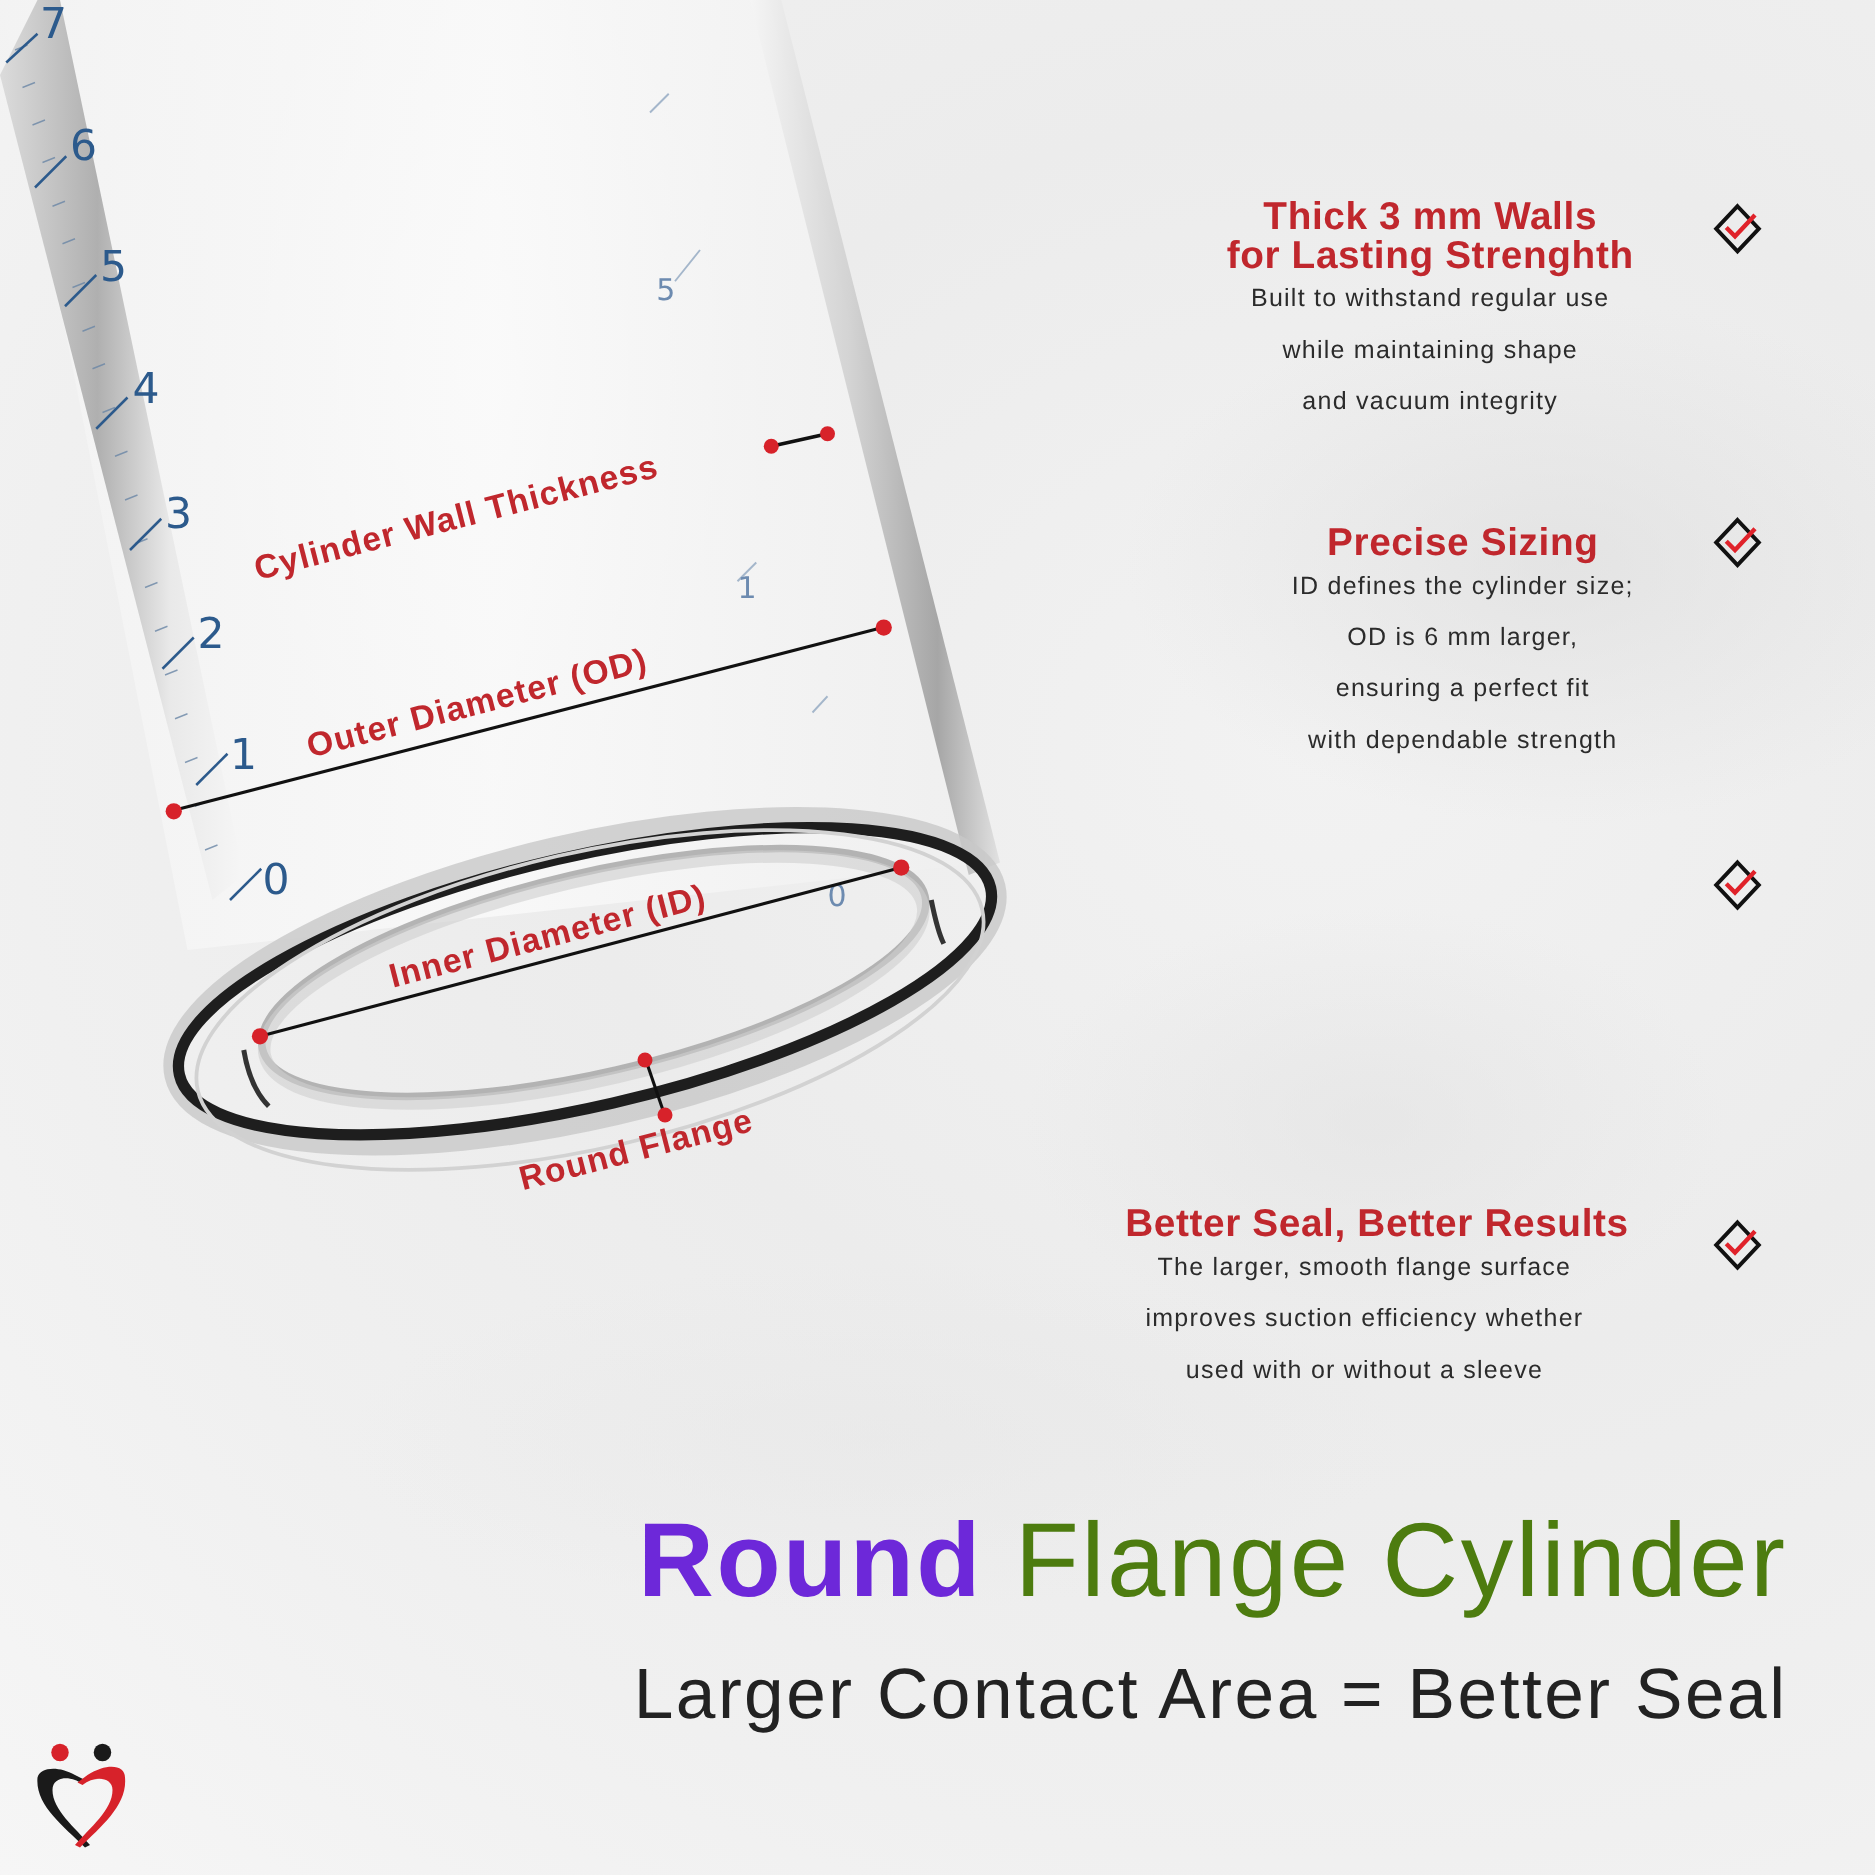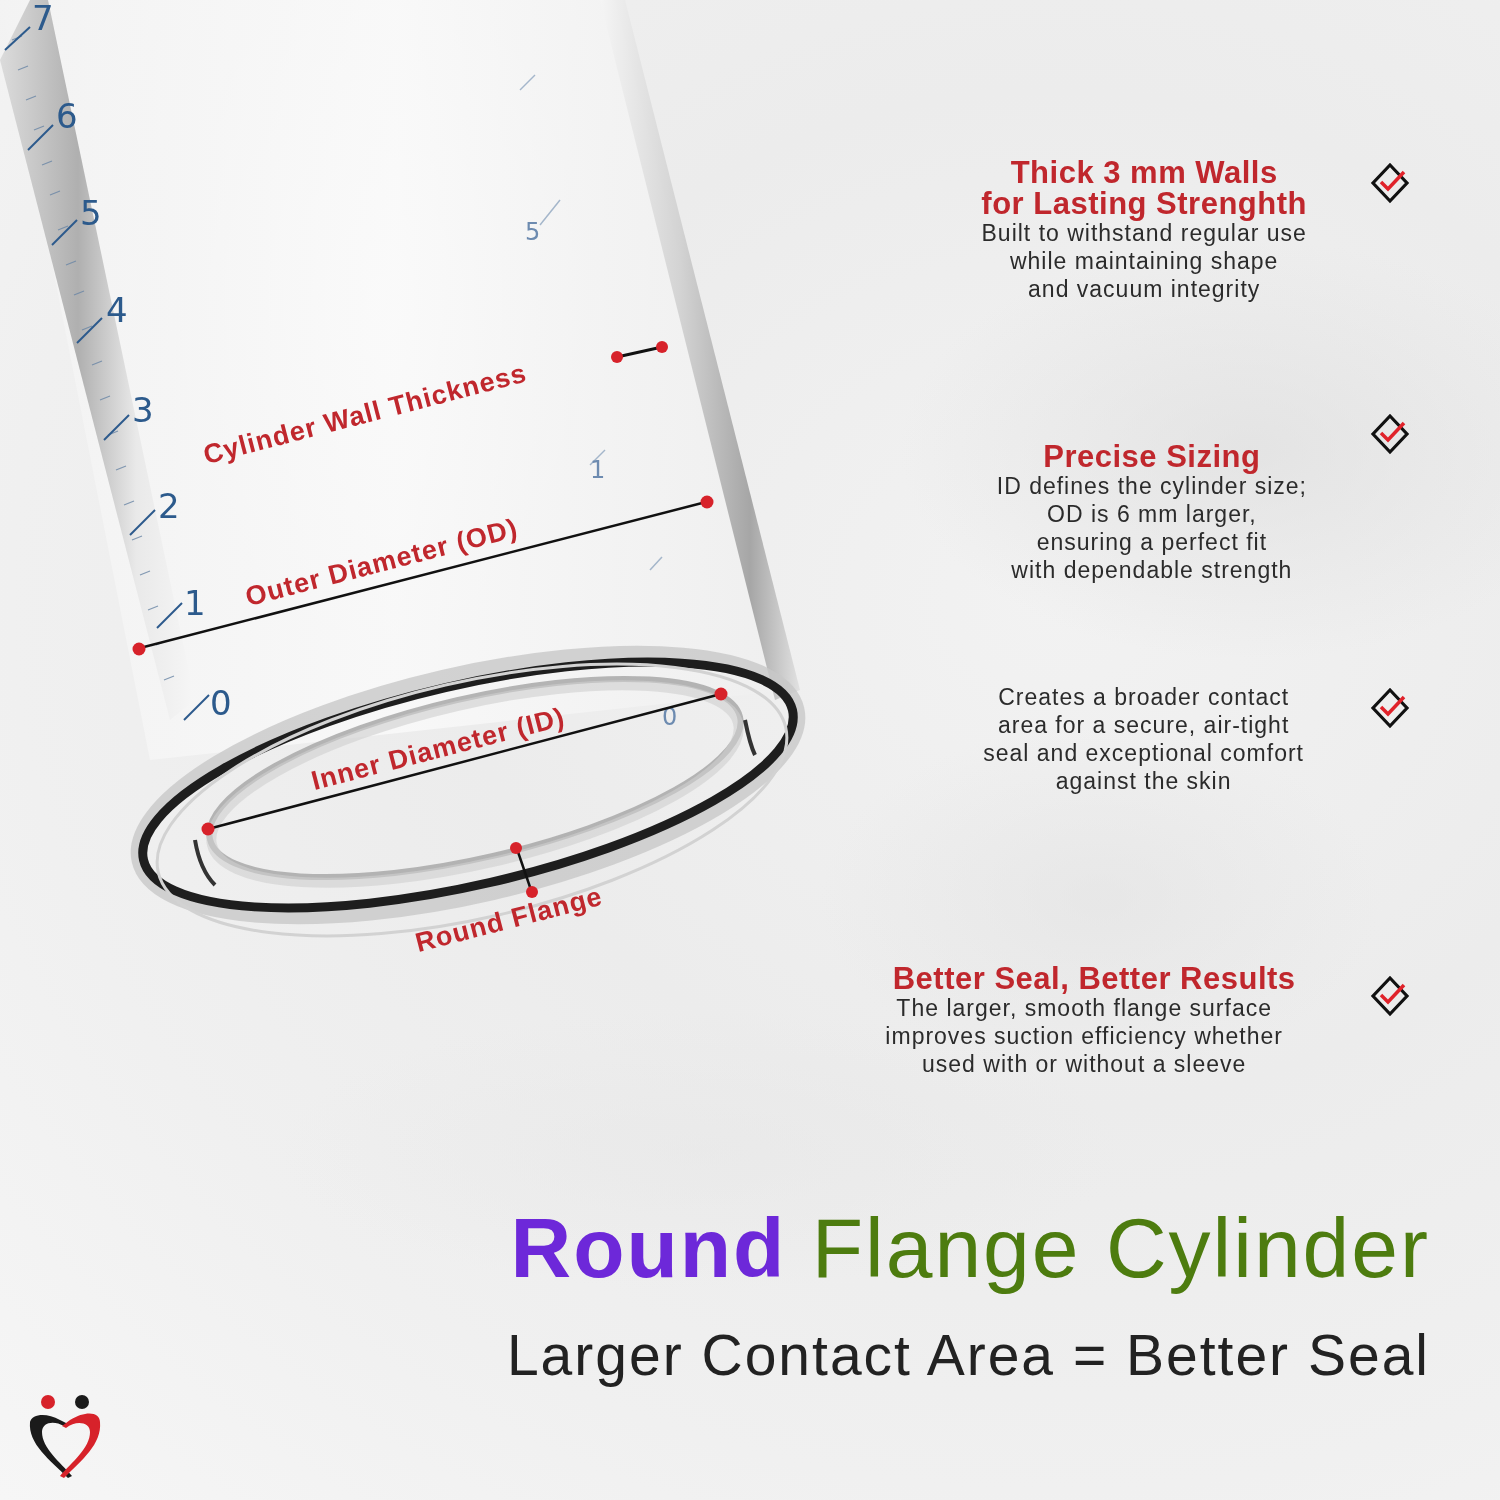--- a/index.html
+++ b/index.html
@@ -26,22 +26,22 @@
     }
     .feature .ft-title {
       color: #c0272d;
       font-weight: bold;
       font-size: 31px;
       line-height: 31px;
       letter-spacing: 0.5px;
       white-space: pre-line;
     }
     .feature .ft-body {
-      font-size: 23px;
-      line-height: 28px;
+      font-size: 20px;
+      line-height: 41px;
       letter-spacing: 1px;
       color: #2b2b2b;
       white-space: pre-line;
       font-weight: normal;
     }
     .check-icon {
       position: absolute;
       width: 44px; height: 44px;
     }
 
@@ -200,37 +200,33 @@
 for Lasting Strenghth</div>
   <div class="ft-body">Built to withstand regular use
 while maintaining shape
 and vacuum integrity</div>
 </div>
 <svg class="check-icon" style="left:1368px; top:162px;" viewBox="0 0 44 44">
   <polygon points="22,3 39,21 22,39 5,21" fill="none" stroke="#111" stroke-width="3.2"></polygon>
   <polyline points="13,20 20,27 36,10" fill="none" stroke="#e0222a" stroke-width="3.5"></polyline>
 </svg>
 
-<div class="feature" style="right:193px; top:441px;">
+<div class="feature" style="right:193px; top:418px;">
   <div class="ft-title">Precise Sizing</div>
   <div class="ft-body">ID defines the cylinder size;
 OD is 6 mm larger,
 ensuring a perfect fit 
 with dependable strength</div>
 </div>
 <svg class="check-icon" style="left:1368px; top:413px;" viewBox="0 0 44 44">
   <polygon points="22,3 39,21 22,39 5,21" fill="none" stroke="#111" stroke-width="3.2"></polygon>
   <polyline points="13,20 20,27 36,10" fill="none" stroke="#e0222a" stroke-width="3.5"></polyline>
 </svg>
 
 <div class="feature" style="right:196px; top:683px;">
-  <div class="ft-body">Creates a broader contact
-area for a secure, air-tight
-seal and exceptional comfort
-against the skin</div>
 </div>
 <svg class="check-icon" style="left:1368px; top:687px;" viewBox="0 0 44 44">
   <polygon points="22,3 39,21 22,39 5,21" fill="none" stroke="#111" stroke-width="3.2"></polygon>
   <polyline points="13,20 20,27 36,10" fill="none" stroke="#e0222a" stroke-width="3.5"></polyline>
 </svg>
 
 <div class="feature" style="right:197px; top:963px;">
   <div class="ft-title">Better Seal, Better Results</div>
   <div class="ft-body" style="margin-right:20px;">The larger, smooth flange surface
 improves suction efficiency whether

